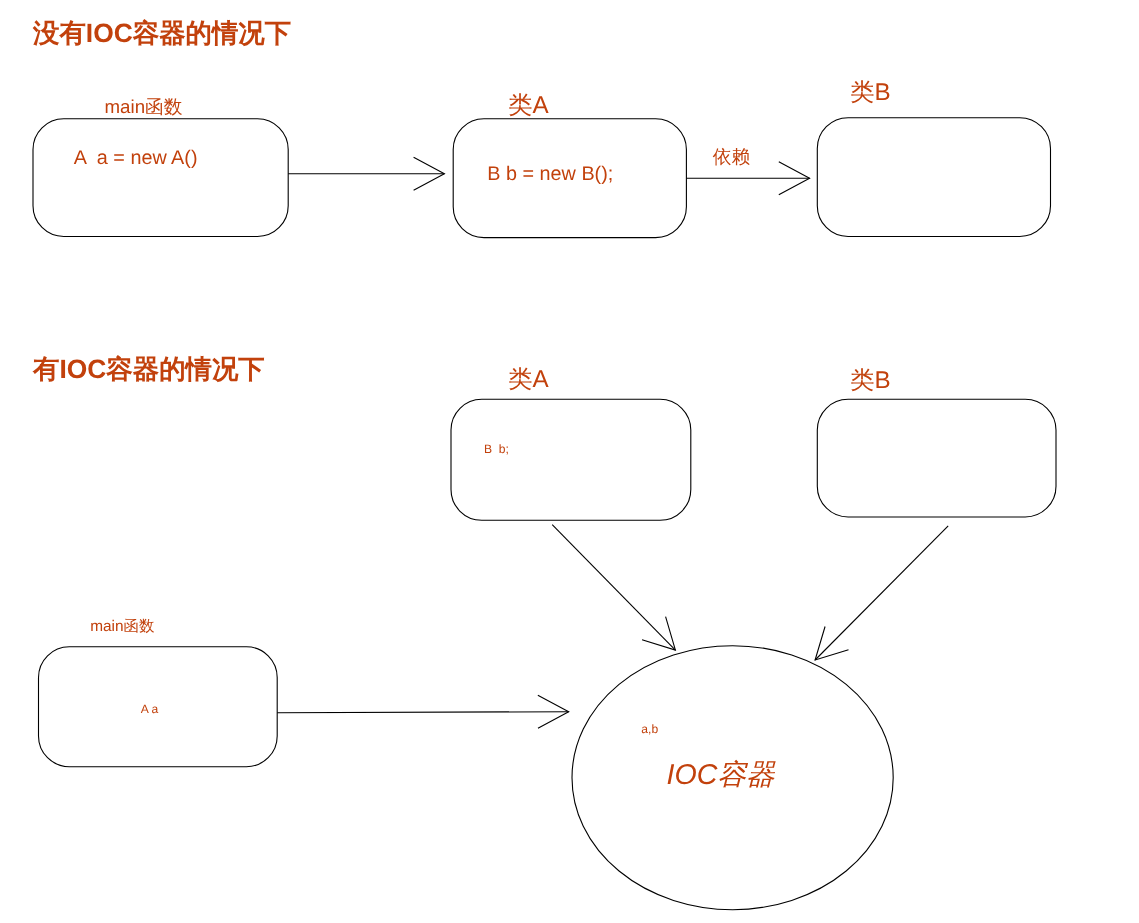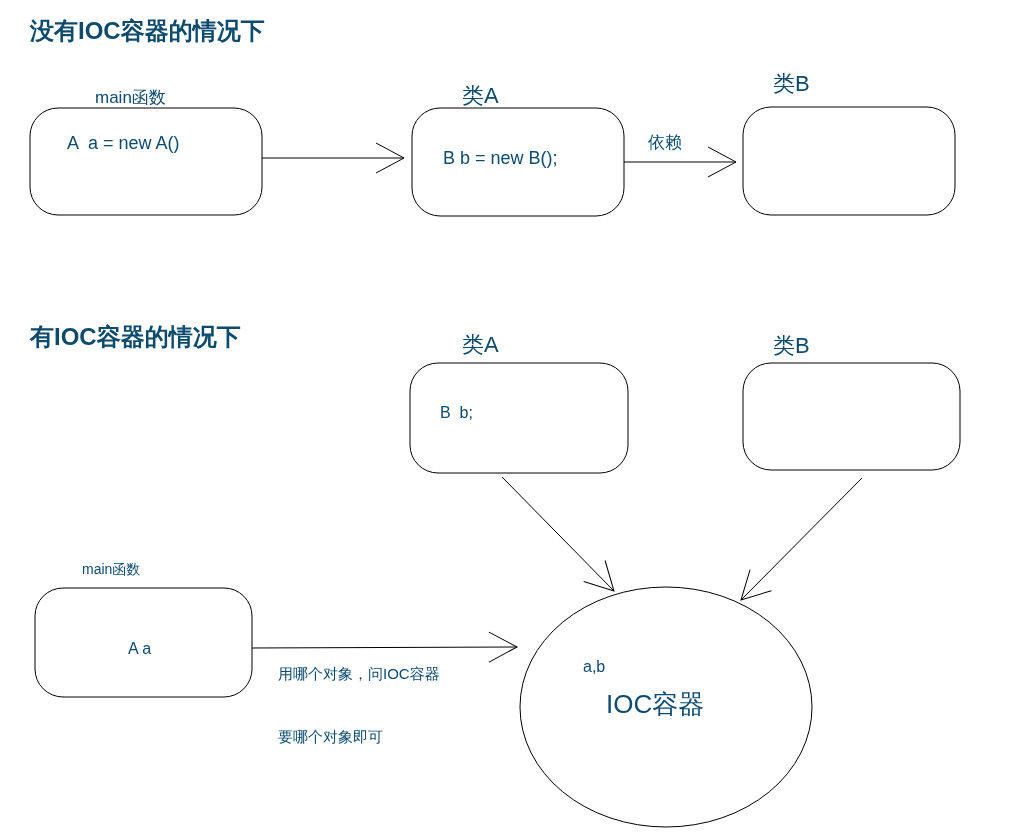--- a/index.html
+++ b/index.html
@@ -17,34 +17,34 @@
   }
   .shapes {
     position: absolute;
     left: 0; top: 0;
     width: 1035px;
     height: 839px;
   }
   .txt {
     position: absolute;
     white-space: pre;
-    color: #0c4a6e;
+    color: #c2410c;
     line-height: 1.25;
   }
   .section-title {
     font-size: 24px;
     font-weight: bold;
   }
   .box-label-lg { font-size: 22px; text-align: right; }
   .box-label-md { font-size: 17px; }
   .box-label-sm { font-size: 14px; }
   .code-lg { font-size: 18px; }
-  .code-sm { font-size: 16px; }
+  .code-sm { font-size: 11px; }
   .annot { font-size: 15px; line-height: 21px; }
-  .container-title { font-size: 26px; }
+  .container-title { font-size: 26px; font-style: italic; }
 </style>
 </head>
 <body>
 
 <div class="canvas">
 
   <svg class="shapes" viewBox="0 0 1035 839" xmlns="http://www.w3.org/2000/svg">
     <defs>
       <marker id="openArrow" viewBox="0 0 32 34" refX="30" refY="17" markerWidth="32" markerHeight="34" orient="auto" markerUnits="userSpaceOnUse">
         <path d="M2,2 L30,17 L2,32" fill="none" stroke="#000000" stroke-width="1"></path>
@@ -85,21 +85,17 @@
 
   <div class="txt box-label-lg" style="left:462px; top:331px;">类A</div>
   <div class="txt code-sm" style="left:440px; top:403px;">B  b;</div>
 
   <div class="txt box-label-lg" style="left:773px; top:332px;">类B</div>
 
 
   <div class="txt box-label-sm" style="left:82px; top:561px;">main函数</div>
   <div class="txt code-sm" style="left:84px; top:639px;margin-left:44px;">A a</div>
 
-  <div class="txt annot" style="left:278px; top:621px; background:transparent;">
-    <div>用哪个对象，问IOC容器</div>
-    <div>要哪个对象即可</div>
-  </div>
 
   <div class="txt code-sm" style="left:583px; top:641px;margin-top:16px;">a,b</div>
   <div class="txt container-title" style="left:606px; top:688px;">IOC容器</div>
 
 </div>
 
 </body></html>

